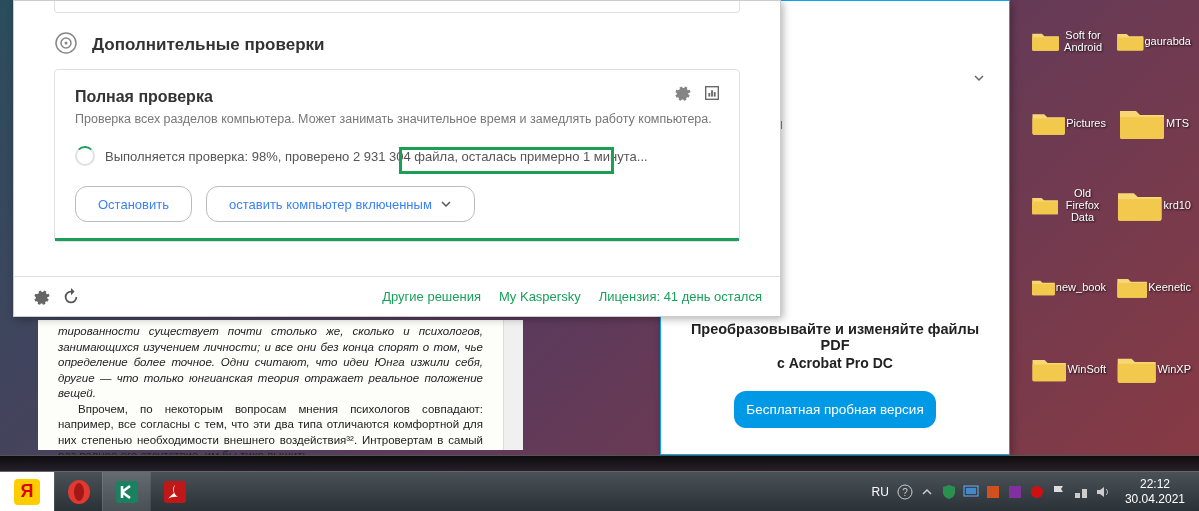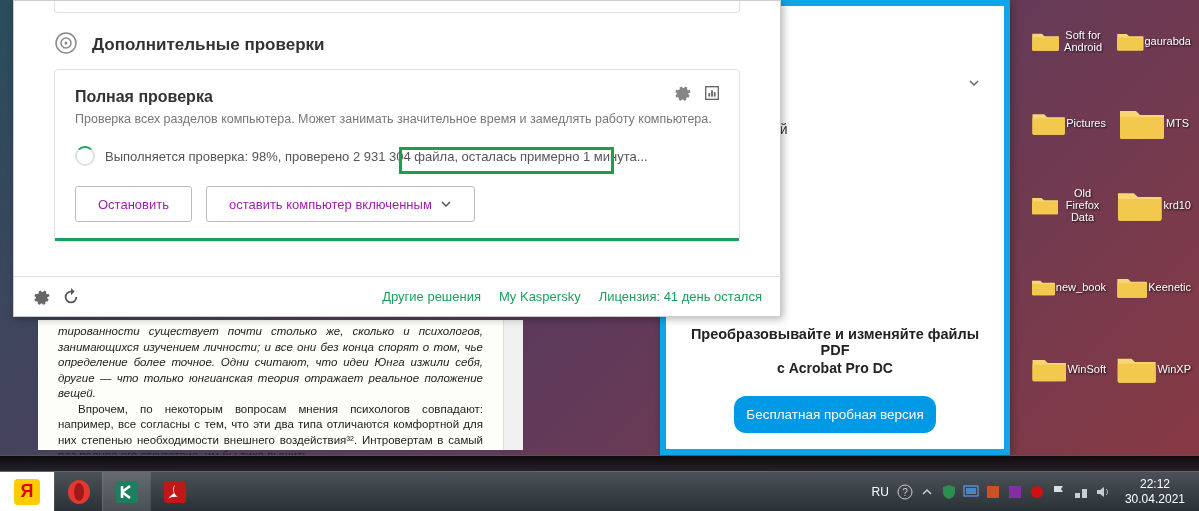--- a/index.html
+++ b/index.html
@@ -15,31 +15,31 @@
 .kp-card{margin:0 40px;border:1px solid #e0e0e0;border-radius:4px;padding:18px 20px 0;position:relative}
 .kp-card-icons{position:absolute;right:18px;top:14px;display:flex;gap:12px}
 .kp-card-icons svg{width:18px;height:18px;cursor:pointer}
 .kp-card-title{font-size:16px;font-weight:600;color:#333;margin-bottom:6px}
 .kp-desc{font-size:12.5px;color:#777;margin-bottom:20px}
 .kp-status-row{display:flex;align-items:center;gap:10px;margin-bottom:20px}
 .kp-spinner{width:20px;height:20px;border:2px solid #e0e0e0;border-top-color:#1ba05c;border-radius:50%}
 .kp-status{font-size:13px;color:#555}
 .kp-highlight{position:absolute;border:3px solid #1aa053;width:215px;height:27px;left:385px;top:146px;pointer-events:none}
 .kp-buttons{display:flex;gap:14px;margin-bottom:16px}
-.kp-btn{height:36px;padding:0 22px;border:1px solid #bbb;background:#fff;border-radius:3px;font-size:13px;color:#a21caf;cursor:pointer;display:flex;align-items:center;gap:8px}
+.kp-btn{height:36px;padding:0 22px;border:1px solid #bbb;background:#fff;border-radius:12px;font-size:13px;color:#3b82f6;cursor:pointer;display:flex;align-items:center;gap:8px}
 .kp-green-bar{height:3px;background:#1ba05c;margin:0 -20px}
 .kp-footer{position:absolute;bottom:0;left:0;right:0;height:40px;border-top:1px solid #e0e0e0;display:flex;align-items:center;padding:0 18px;gap:14px;background:#fff}
 .kp-footer-icons{display:flex;gap:12px}
 .kp-footer-icons svg{width:18px;height:18px;cursor:pointer}
 .kp-footer-links{margin-left:auto;display:flex;gap:18px;font-size:13px}
 .kp-footer-links a{color:#1ba05c;text-decoration:none;cursor:pointer}
 .book-text{position:absolute;left:38px;top:320px;width:465px;height:130px;background:#fdfdfa;font-family:Georgia,serif;font-size:11.5px;line-height:1.35;color:#222;padding:4px 20px;text-align:justify}
 .book-text p{text-indent:20px}
 .book-scroll{position:absolute;left:503px;top:320px;width:20px;height:130px;background:#f0f0f0;border-left:1px solid #ddd}
-.acrobat-side{position:absolute;left:660px;top:0;width:350px;height:455px;background:#fff;border:6px solid #0ea5e9;box-shadow:2px 2px 8px rgba(0,0,0,0.3)}
+.acrobat-side{position:absolute;left:660px;top:0;width:350px;height:455px;background:#fff;border:1px solid #0ea5e9;box-shadow:2px 2px 8px rgba(0,0,0,0.3)}
 .as-list{padding:8px 0}
 .as-item{height:46px;display:flex;align-items:center;padding:0 24px;font-size:14px;color:#333;cursor:pointer;justify-content:space-between}
 .as-promo{text-align:center;padding:28px 20px}
 .as-promo-title{font-size:14.5px;font-weight:600;color:#222;margin-bottom:2px}
 .as-promo-sub{font-size:14px;font-weight:600;color:#222;margin-bottom:20px}
 .as-cta{background:#0099e6;color:#fff;border:none;padding:11px 12px;font-size:13.5px;border-radius:12px;cursor:pointer}
 .taskbar{position:absolute;bottom:0;left:0;right:0;height:40px;background:linear-gradient(180deg,#4a5258 0%,#2a3238 100%);border-top:1px solid #666;display:flex;align-items:center}
 .taskbar-top-line{position:absolute;bottom:40px;left:0;right:0;height:16px;background:linear-gradient(180deg,rgba(10,10,10,0.95),rgba(35,30,40,0.95));border-top:1px solid #555}
 .start-btn{width:54px;height:40px;background:#fff;display:flex;align-items:center;justify-content:center;cursor:pointer}
 .start-y{width:26px;height:26px;background:#ffcc00;border-radius:4px;display:flex;align-items:center;justify-content:center;font-weight:bold;color:#d00;font-size:18px}

